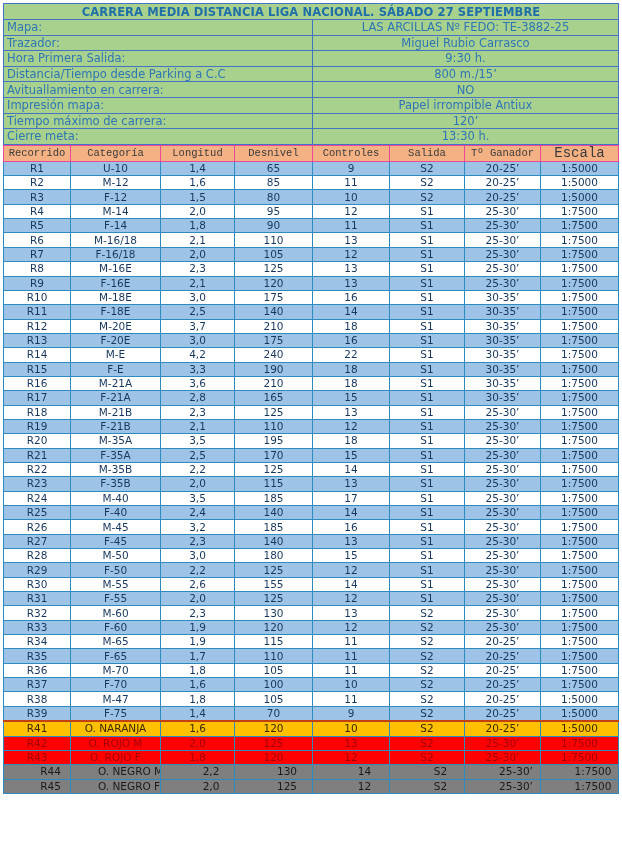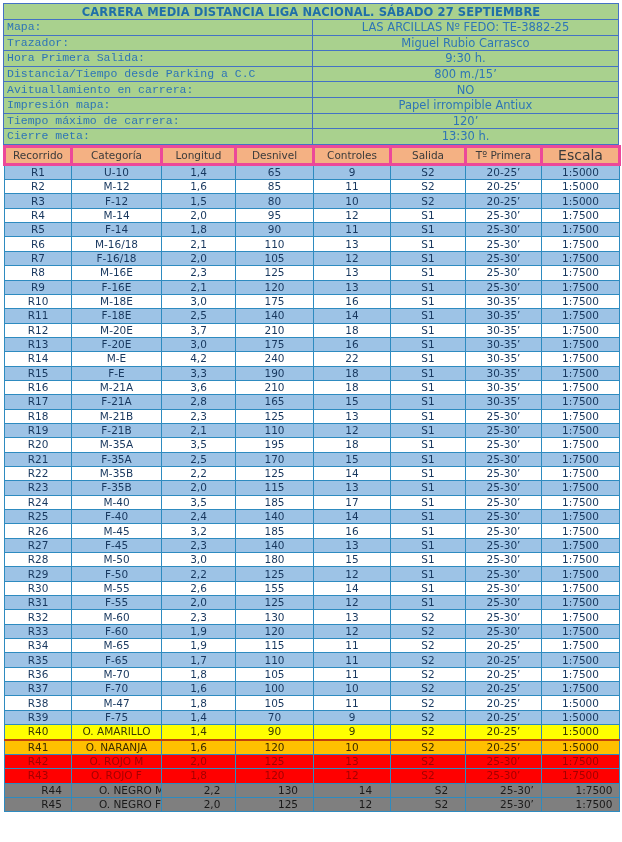--- a/index.html
+++ b/index.html
@@ -5,31 +5,31 @@
   html, body { margin: 0; padding: 0; background: #ffffff; }
   body { width: 622px; height: 842px; position: relative; overflow: hidden;
          font-family: "DejaVu Sans", sans-serif; }
   .sheet { position: absolute; left: 3px; top: 3px; width: 615px; }
   table { border-collapse: collapse; width: 615px; table-layout: fixed; }
   td { padding: 0; white-space: nowrap; overflow: hidden; }
 
   
   .info td { background: #A9D18E; color: #2E75B6; font-size: 11.5px;
              border: 1px solid #4472C4; height: 14.6px; line-height: 14px; }
-  .info td.lbl { padding-left: 3px; text-align: left; font-family: Liberation Mono, monospace; }
+  .info td.lbl { padding-left: 3px; text-align: left; }
   .info td.val { text-align: center; }
   .info td.title { text-align: center; font-weight: bold; font-size: 11.5px;
                    color: #1F6FA8; height: 15px; letter-spacing: 0.1px; }
 
   
   .courses td { font-size: 10.5px; text-align: center; color: #17375E;
                 border-left: 1px solid #2E8BC0; border-right: 1px solid #2E8BC0;
                 height: 13.35px; line-height: 13px; }
   .courses tr.hdr td { background: #F4B183; color: #3b3b3b; font-size: 10.5px;
-                       height: 15px; border: 3px solid #ec4899; }
+                       height: 15px; border: 1px solid #ec4899; font-family: Liberation Mono, monospace; }
   .courses tr.hdr td.esc { font-size: 14px; }
   .courses tr.blue td { background: #9DC3E6; border-top: 1px solid #2E8BC0; border-bottom: 1px solid #2E8BC0; }
   .courses tr.white td { background: #ffffff; }
   .courses tr.yellow td { background: #FFFF00; color: #3a3a00; border-top: 1px solid #2E8BC0; }
   .courses tr.orange td { background: #FFC000; color: #3a2a00; border-top: 2px solid #c2410c; }
   .courses tr.red td { background: #FF0000; color: #A50000; border-top: 1px solid #2E8BC0; }
   .courses tr.grey td { background: #7F7F7F; color: #1a1a1a; border-top: 1px solid #2E8BC0; border-bottom: 1px solid #2E8BC0; padding-left: 27px; }
 </style>
 </head>
 <body>
@@ -90,21 +90,21 @@
         <col style="width:78px">
     </colgroup>
     <thead>
       <tr class="hdr" id="hdr-row">
           <td>Recorrido</td>
           <td>Categoría</td>
           <td>Longitud</td>
           <td>Desnivel</td>
           <td>Controles</td>
           <td>Salida</td>
-          <td>Tº Primera</td>
+          <td>Tº Ganador</td>
           <td class="esc">Escala</td>
         </tr>
     </thead>
     <tbody id="course-body">
         <tr class="blue">
           <td>R1</td>
           <td>U-10</td>
           <td>1,4</td>
           <td>65</td>
           <td>9</td>
@@ -480,30 +480,20 @@
           <td>11</td>
           <td>S2</td>
           <td>20-25’</td>
           <td>1:5000</td>
         </tr>
         <tr class="blue">
           <td>R39</td>
           <td>F-75</td>
           <td>1,4</td>
           <td>70</td>
-          <td>9</td>
-          <td>S2</td>
-          <td>20-25’</td>
-          <td>1:5000</td>
-        </tr>
-        <tr class="yellow">
-          <td>R40</td>
-          <td>O. AMARILLO</td>
-          <td>1,4</td>
-          <td>90</td>
           <td>9</td>
           <td>S2</td>
           <td>20-25’</td>
           <td>1:5000</td>
         </tr>
         <tr class="orange">
           <td>R41</td>
           <td>O. NARANJA</td>
           <td>1,6</td>
           <td>120</td>

